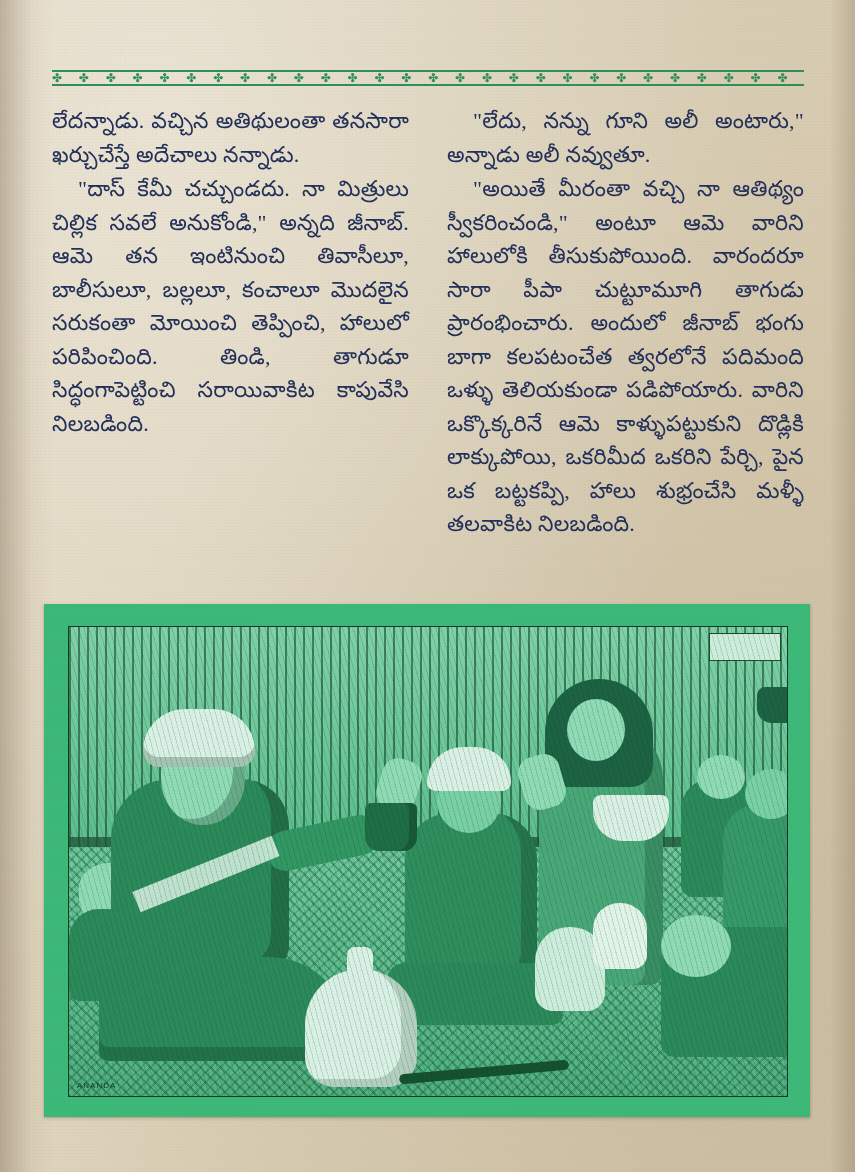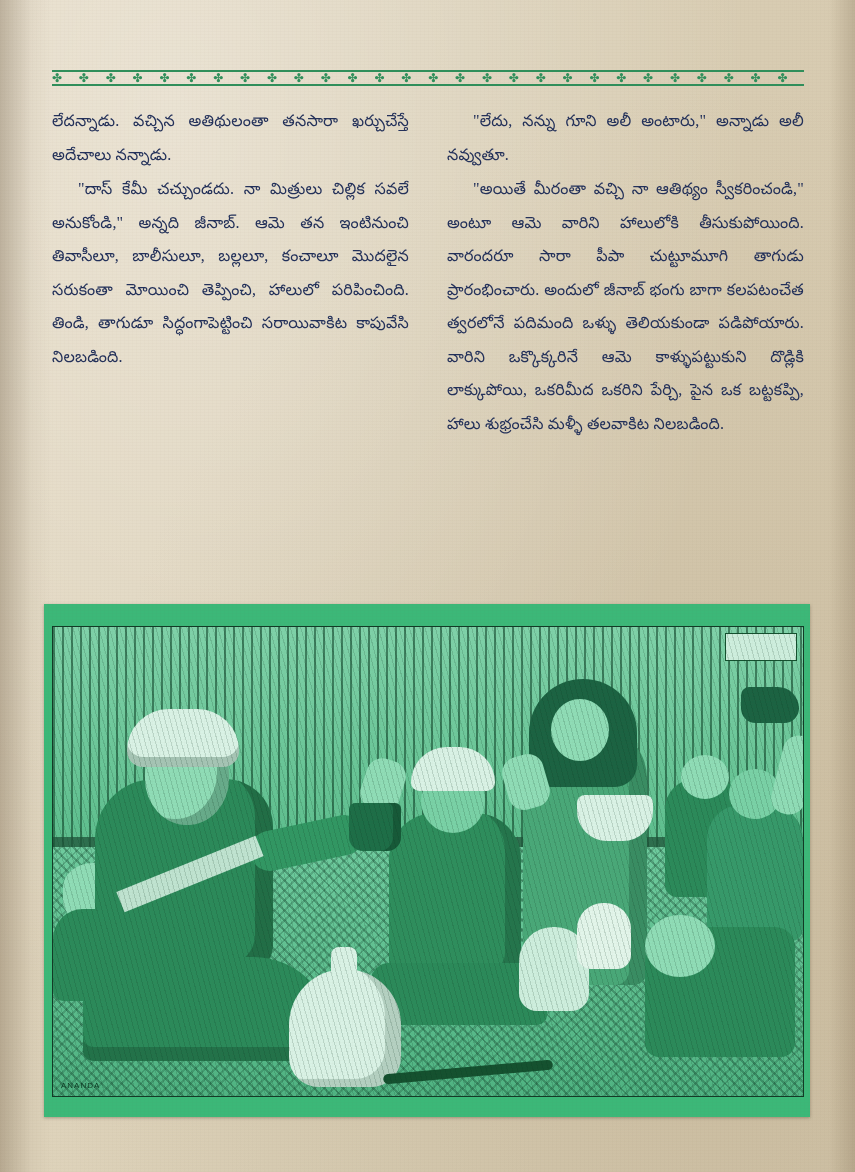--- a/index.html
+++ b/index.html
@@ -86,21 +86,21 @@
     left: 52px;
     top: 104px;
     width: 752px;
     height: 470px;
     display: flex;
     gap: 38px;
   }
   .col {
     width: 357px;
     color: #1b2a4a;
-    font-size: 16px;
+    font-size: 22px;
     line-height: 33.5px;
     font-family: "Liberation Serif", serif;
   }
   .col p {
     margin: 0 0 0 0;
     text-align: justify;
     text-justify: inter-character;
     color: #22305a;
     letter-spacing: .2px;
   }
@@ -110,21 +110,21 @@
   
   #illus {
     position: absolute;
     left: 44px;
     top: 604px;
     width: 766px;
     height: 513px;
     background: #3cb878;
     box-shadow: 0 1px 3px rgba(60,45,25,.35);
     box-sizing: border-box;
-    padding: 22px 8px;
+    padding: 22px 24px;
   }
   #illus-inner {
     position: relative;
     width: 100%;
     height: 100%;
     background: #63c495;
     border: 1px solid #123a26;
     overflow: hidden;
   }
   

